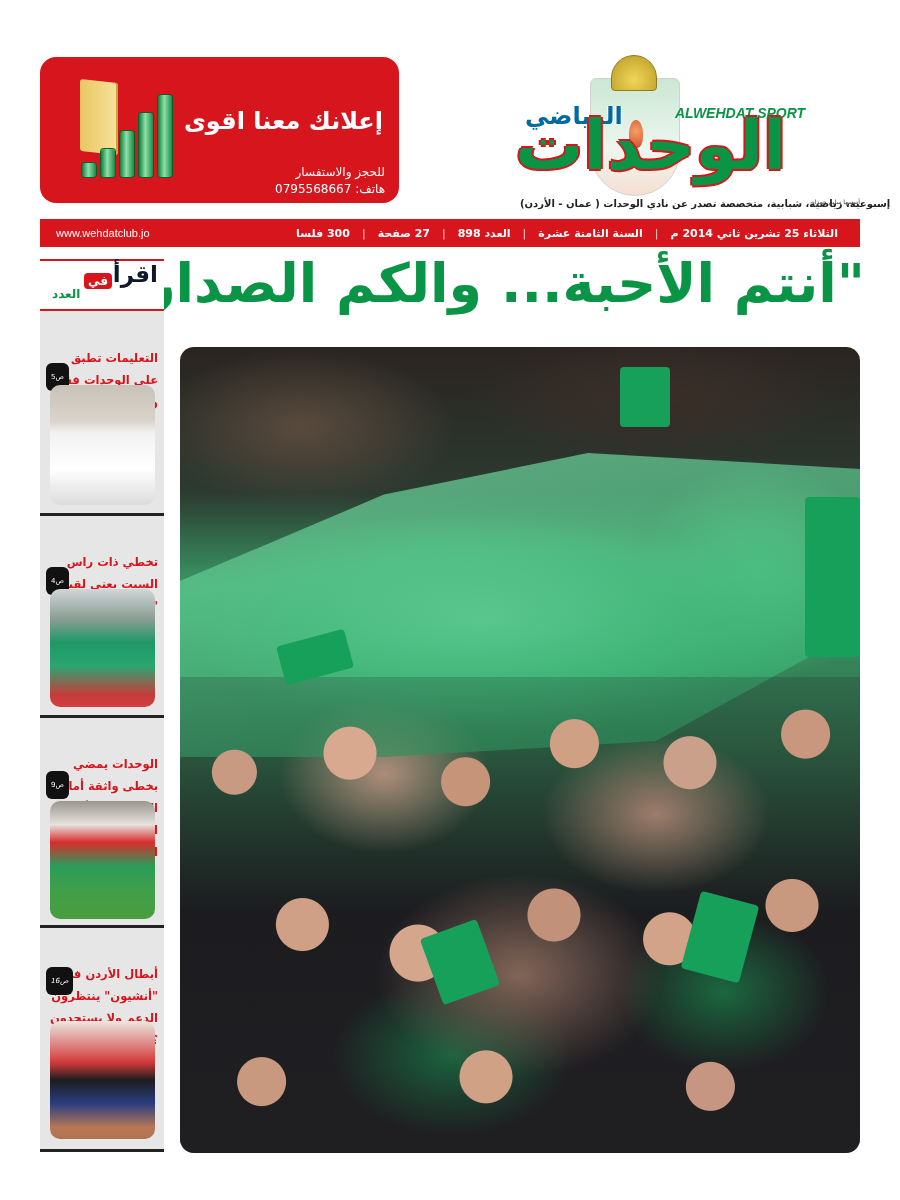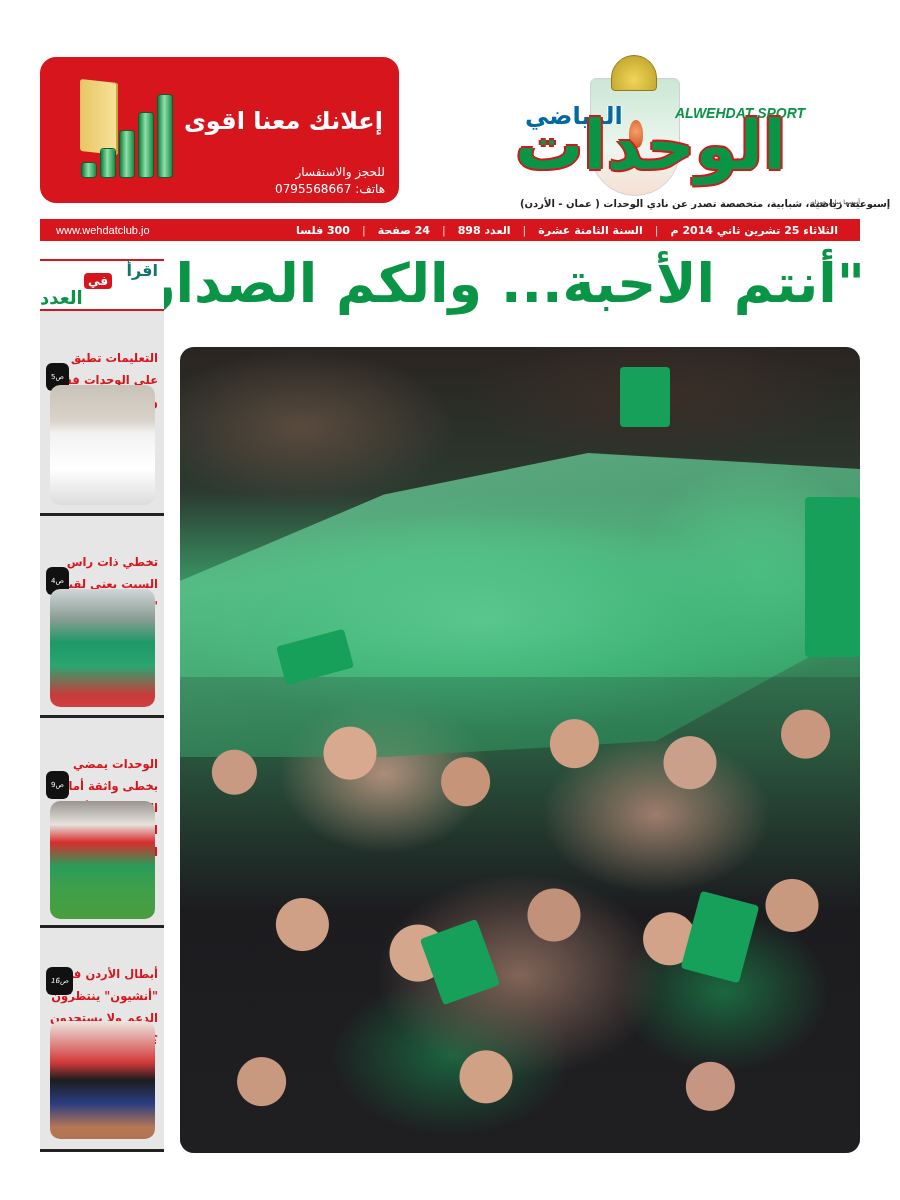--- a/index.html
+++ b/index.html
@@ -71,21 +71,21 @@
     position: absolute; left: 5px; top: 148px; direction: rtl; color: #222;
     font-size: 10px; white-space: nowrap; font-weight: bold;
   }
   .founder {
     position: absolute; right: 0; top: 148px; direction: rtl; color: #333;
     font-size: 6px; white-space: nowrap;
   }
 
   
   .infobar {
-    position: absolute; left: 40px; top: 219px; width: 820px; height: 22px;
+    position: absolute; left: 40px; top: 219px; width: 820px; height: 28px;
     background: #d7151c; color: #fff;
     display: flex; align-items: center; padding: 0 10px 0 16px; font-size: 11px;
   }
   .infobar .url { font-family: "Liberation Sans", sans-serif; font-size: 11px; }
   .infobar .meta {
     margin-left: auto; direction: rtl; display: flex; gap: 0; white-space: nowrap;
   }
   .meta .item { padding: 0 12px; font-weight: bold; }
   .meta .sep { opacity: 0.8; }
 
@@ -150,30 +150,30 @@
   
   .sidebar {
     position: absolute; left: 40px; top: 259px; width: 124px; height: 893px;
     background: #e6e6e7;
   }
   .sb-head {
     position: absolute; left: 0; top: 0; width: 124px; height: 52px; background: #ffffff;
     border-top: 2px solid #d7151c; border-bottom: 2px solid #d7151c;
   }
   .sb-head .read {
-    position: absolute; right: 6px; top: 0px; color: #0f766e; font-weight: bold;
-    font-size: 16px; direction: rtl;
+    position: absolute; right: 6px; top: 0px; color: #0f172a; font-weight: bold;
+    font-size: 23px; direction: rtl;
   }
   .sb-head .fi {
     position: absolute; left: 44px; top: 12px; background: #d7151c; color: #fff;
     font-size: 12px; font-weight: bold; padding: 1px 4px; border-radius: 4px; direction: rtl;
   }
   .sb-head .issue {
-    position: absolute; left: 0; top: 26px; color: #0a9445; font-weight: bold;
-    font-size: 18px; direction: rtl;
+    position: absolute; left: 12px; top: 26px; color: #0a9445; font-weight: bold;
+    font-size: 12px; direction: rtl;
   }
   .sb-item { position: absolute; left: 0; width: 124px; }
   .sb-item .title {
     direction: rtl; text-align: right; color: #d7151c; font-weight: bold;
     font-size: 11.5px; line-height: 22px; padding: 0 6px; margin-top: 32px;
   }
   .sb-item .badge {
     position: absolute; left: 6px; background: #111; color: #fff;
     font-size: 7px; border-radius: 6px; padding: 10px 5px; direction: rtl;
   }
@@ -218,21 +218,21 @@
 
 <div class="infobar">
   <span class="url">www.wehdatclub.jo</span>
   <div class="meta">
     <span class="item">الثلاثاء 25 تشرين ثاني 2014 م</span>
     <span class="sep">|</span>
     <span class="item">السنة الثامنة عشرة</span>
     <span class="sep">|</span>
     <span class="item">العدد 898</span>
     <span class="sep">|</span>
-    <span class="item">24 صفحة</span>
+    <span class="item">27 صفحة</span>
     <span class="sep">|</span>
     <span class="item">300 فلسا</span>
   </div>
 </div>
 
 <div class="headline">"أنتم الأحبة... والكم الصدارة"</div>
 
 <div class="photo">
   <div class="banner"></div>
   <div class="crowd"></div>

